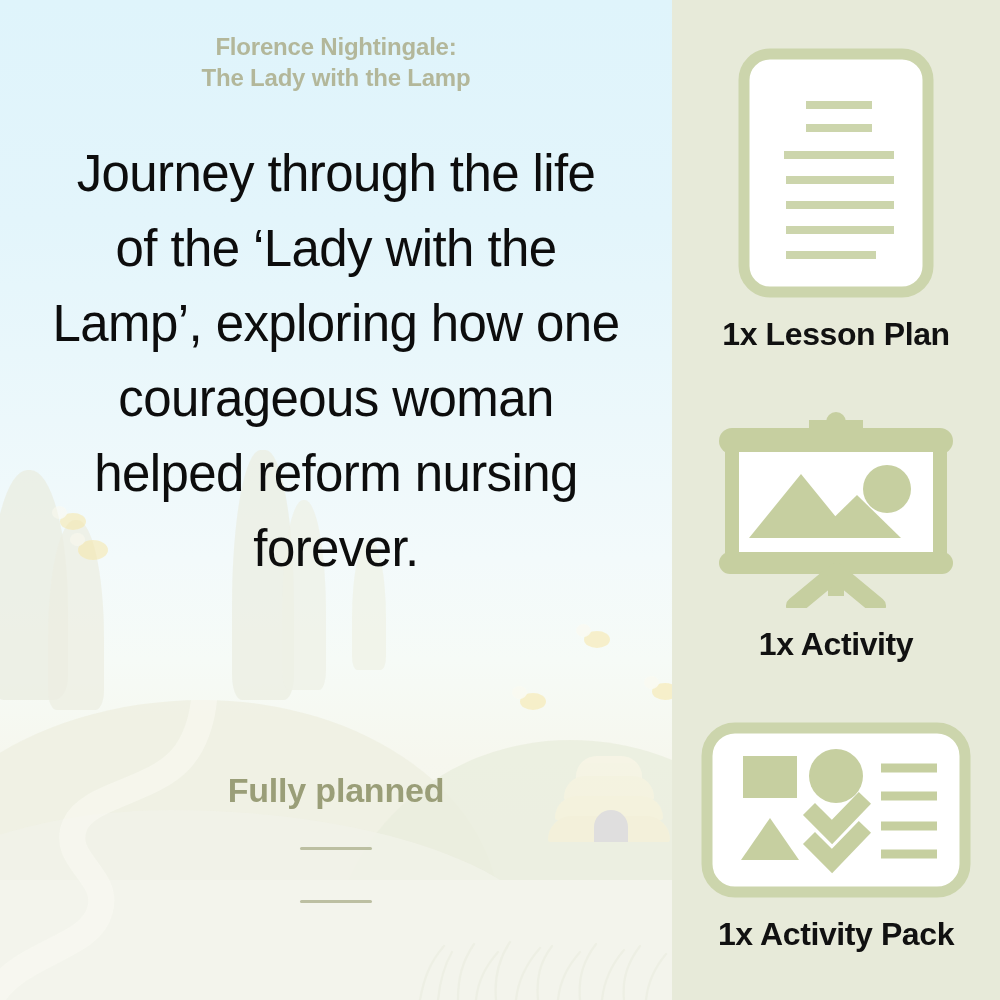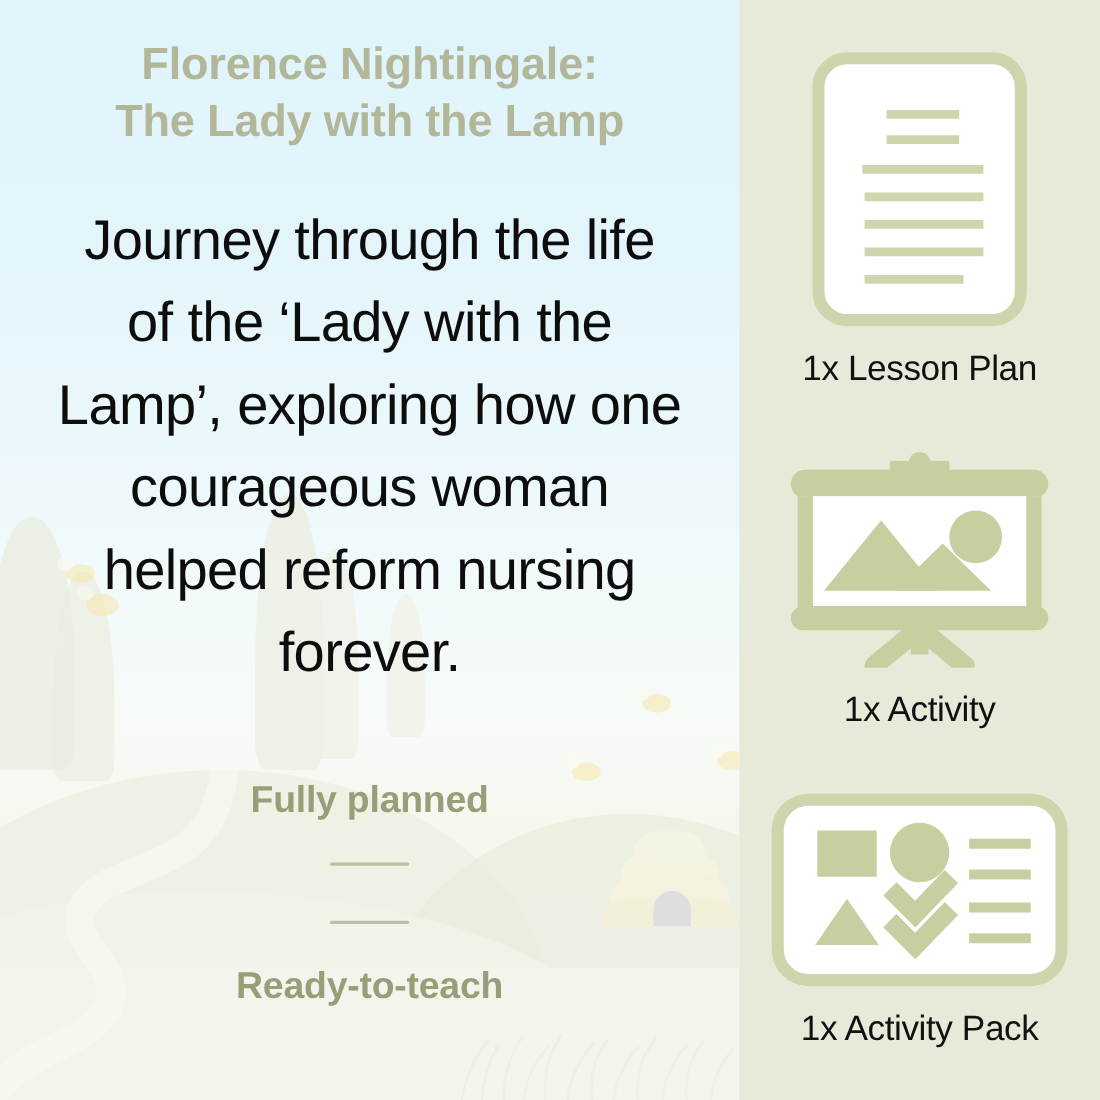--- a/index.html
+++ b/index.html
@@ -166,21 +166,21 @@
   .left-content {
     position:relative;
     z-index:5;
     width:100%; height:100%;
     display:flex; flex-direction:column;
     align-items:center;
     padding:26px 40px 26px 40px;
   }
 
   .eyebrow-title {
-    font-size:41px;
+    font-size:24px;
     font-weight:bold;
     line-height:1.28;
     text-align:center;
     color:#b3b79a;
     letter-spacing:-.2px;
     margin-top:6px;
     white-space:pre-line;
   }
 
   .lede {
@@ -227,21 +227,21 @@
     padding:18px 14px;
   }
 
   .asset {
     display:flex; flex-direction:column;
     align-items:center;
     gap:14px;
   }
   .asset-label {
     font-size:32px;
-    font-weight:normal;
+    font-weight:bold;
     color:#111111;
     letter-spacing:-.4px;
     white-space:nowrap;
   }
 
   .icon-wrap { display:block; }
 </style>
 </head>
 <body>
 
@@ -302,21 +302,20 @@
 
       <div class="eyebrow-title">Florence Nightingale:
 The Lady with the Lamp</div>
 
       <div class="lede">Journey through the life of the ‘Lady with the Lamp’, exploring how one courageous woman helped reform nursing forever.</div>
 
       <div class="features">
         <div class="feature-line">Fully planned</div>
         <div class="feature-sep"></div>
         <div class="feature-sep"></div>
-        <div class="feature-line">Ready-to-teach</div>
       </div>
 
     </div>
   </div>
 
   <div class="right-panel">
 
     <div class="asset">
       <span class="icon-wrap">
         <svg width="196" height="250" viewBox="0 0 196 250">

